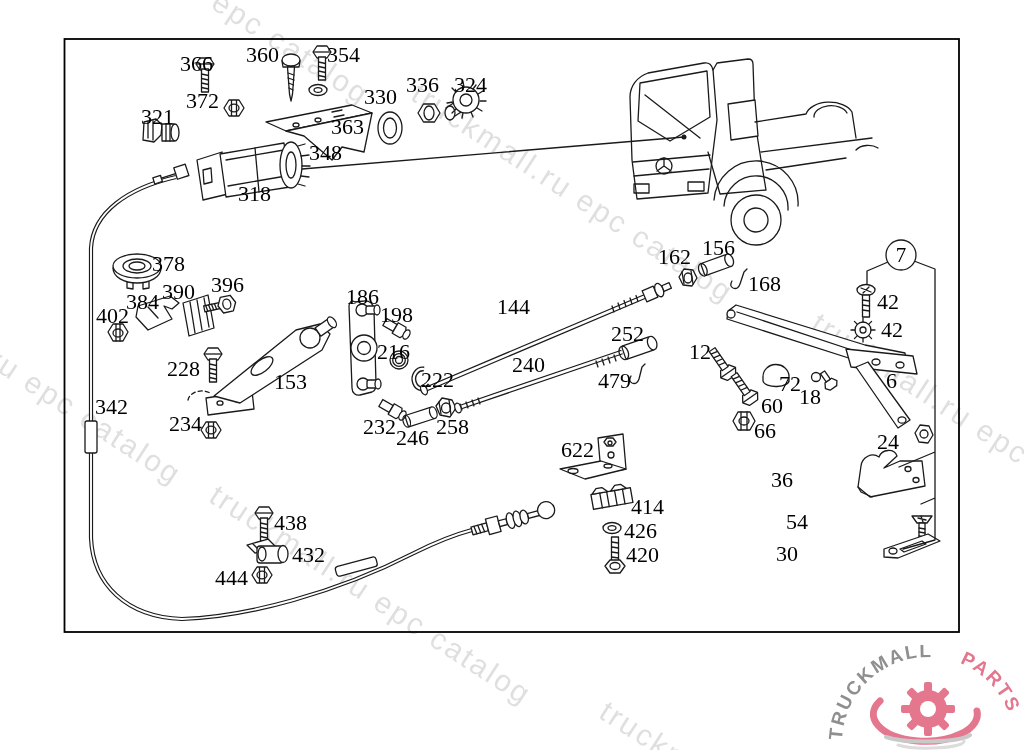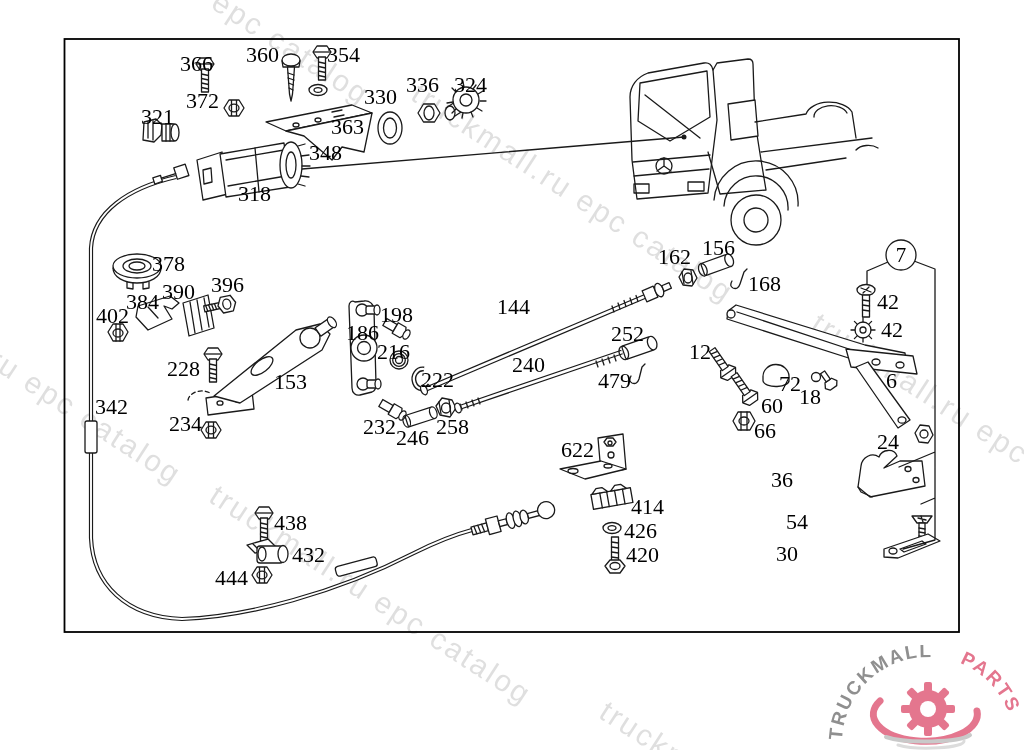--- a/index.html
+++ b/index.html
@@ -415,21 +415,21 @@
     <span class="part-label" style="left: 238px; top: 183px;">318</span>
     <span class="part-label" style="left: 152px; top: 253px;">378</span>
     <span class="part-label" style="left: 162px; top: 281px;">390</span>
     <span class="part-label" style="left: 211px; top: 274px;">396</span>
     <span class="part-label" style="left: 126px; top: 291px;">384</span>
     <span class="part-label" style="left: 96px; top: 305px;">402</span>
     <span class="part-label" style="left: 167px; top: 358px;">228</span>
     <span class="part-label" style="left: 274px; top: 371px;">153</span>
     <span class="part-label" style="left: 95px; top: 396px;">342</span>
     <span class="part-label" style="left: 169px; top: 413px;">234</span>
-    <span class="part-label" style="left: 346px; top: 286px; margin-top: 36px;">186</span>
+    <span class="part-label" style="left: 346px; top: 286px;">186</span>
     <span class="part-label" style="left: 380px; top: 304px;">198</span>
     <span class="part-label" style="left: 377px; top: 341px;">216</span>
     <span class="part-label" style="left: 421px; top: 369px;">222</span>
     <span class="part-label" style="left: 363px; top: 416px;">232</span>
     <span class="part-label" style="left: 396px; top: 427px;">246</span>
     <span class="part-label" style="left: 436px; top: 416px;">258</span>
     <span class="part-label" style="left: 497px; top: 296px;">144</span>
     <span class="part-label" style="left: 512px; top: 354px;">240</span>
     <span class="part-label" style="left: 611px; top: 323px;">252</span>
     <span class="part-label" style="left: 598px; top: 370px;">479</span>

